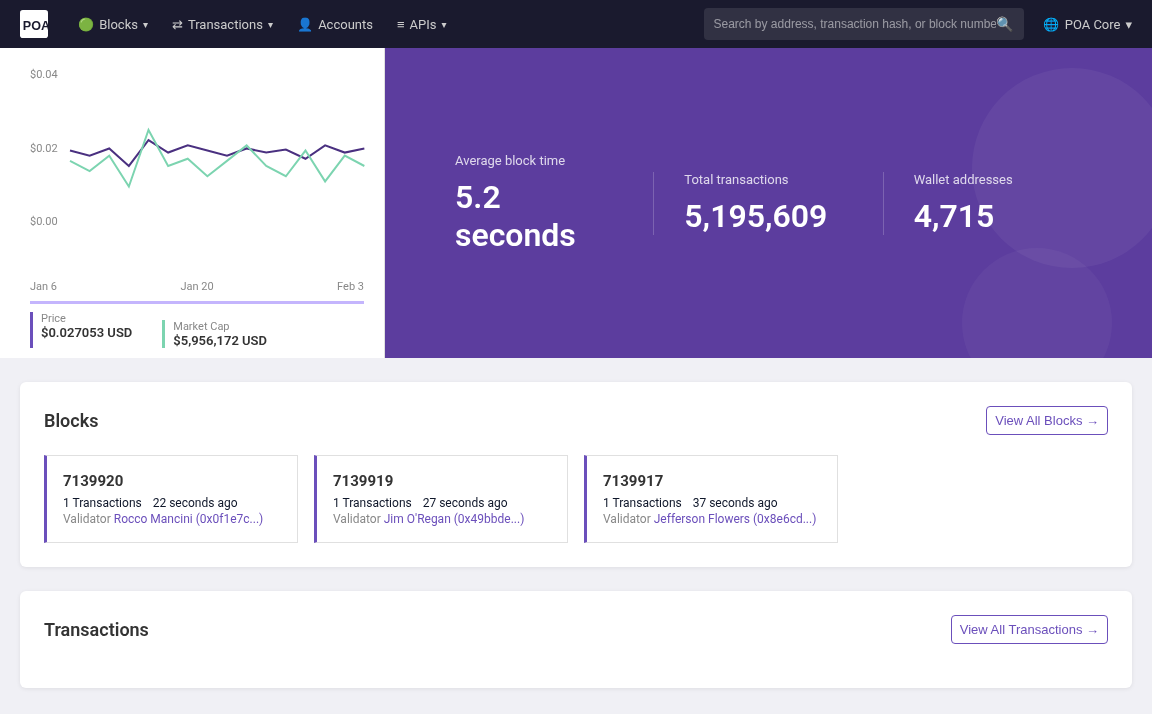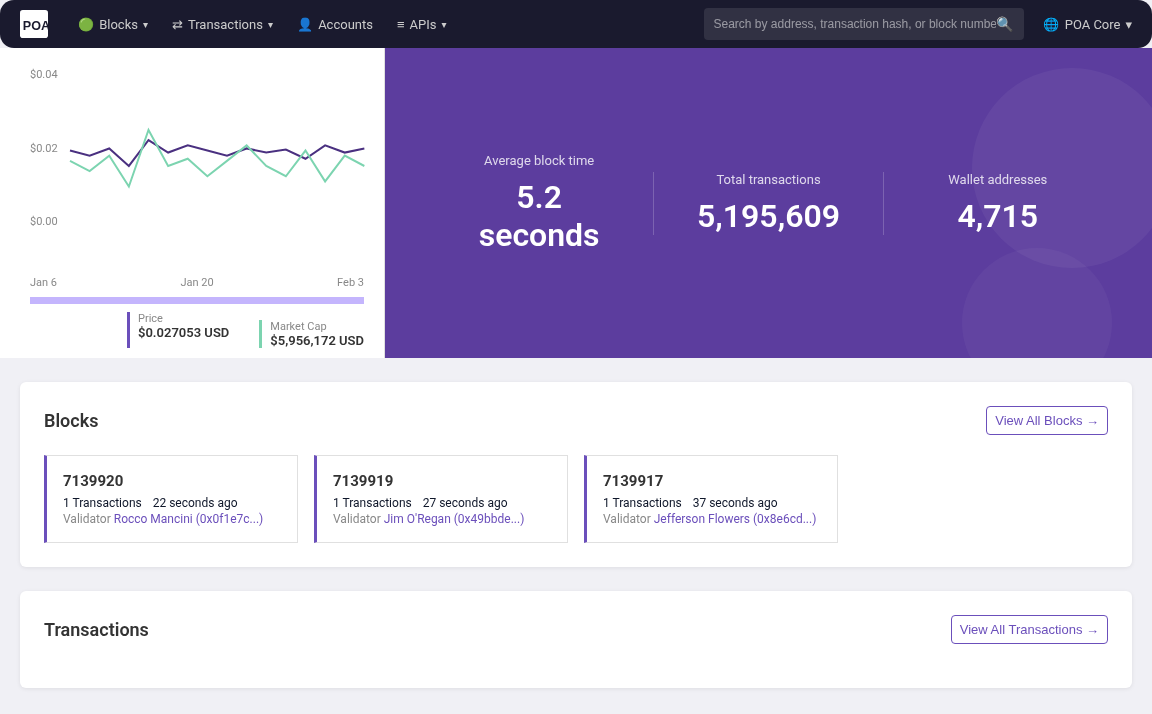--- a/index.html
+++ b/index.html
@@ -6,21 +6,20 @@
     body { font-family: -apple-system, BlinkMacSystemFont, 'Segoe UI', Roboto, sans-serif; background: #f0f0f5; color: #333; font-size: 14px; }
 
     
     nav {
       background: #1a1a2e;
       display: flex;
       align-items: center;
       padding: 0 20px;
       height: 48px;
       gap: 8px;
-      border-radius: 14px;
     }
     .nav-logo {
       display: flex; align-items: center; gap: 6px; margin-right: 12px;
     }
     .logo-icon {
       width: 28px; height: 28px;
     }
     .nav-items { display: flex; align-items: center; gap: 4px; flex: 1; }
     .nav-item {
       color: #ccc; padding: 6px 10px; border-radius: 4px; cursor: pointer;
@@ -50,21 +49,21 @@
     .chart-area {
       background: white; flex: 0 0 385px; padding: 20px 20px 10px 30px;
       display: flex; flex-direction: column; justify-content: space-between;
       border-right: 1px solid #e0e0e0;
     }
     .chart-y-labels { display: flex; flex-direction: column; justify-content: space-between; height: 160px; }
     .chart-y-label { font-size: 11px; color: #888; }
     .chart-container { position: relative; height: 165px; width: 100%; }
     .chart-x-labels { display: flex; justify-content: space-between; margin-top: 4px; }
     .chart-x-label { font-size: 11px; color: #888; }
-    .price-info { display: flex; gap: 30px; padding-top: 8px; border-top: 7px solid #c4b5fd; margin-top: 8px; justify-content: flex-end; }
+    .price-info { display: flex; gap: 30px; padding-top: 8px; border-top: 3px solid #c4b5fd; margin-top: 8px; }
     .price-block { border-left: 3px solid; padding-left: 8px; }
     .price-block.price-color { border-color: #6b4fbb; }
     .price-block.market-color { border-color: #7cd4b0; margin-top: 8px; }
     .price-label { font-size: 11px; color: #888; }
     .price-value { font-size: 13px; font-weight: 600; color: #333; }
 
     .stats-area {
       background: #5c3d9e; flex: 1; display: flex; align-items: center;
       padding: 40px; position: relative; overflow: hidden;
     }
@@ -75,21 +74,21 @@
       background: rgba(255,255,255,0.05);
       border-radius: 50%;
     }
     .stats-area::before {
       content: '';
       position: absolute; right: 40px; bottom: -40px;
       width: 150px; height: 150px;
       background: rgba(255,255,255,0.04);
       border-radius: 50%;
     }
-    .stat-item { flex: 1; padding: 0 30px; position: relative; z-index: 1; text-align: center; }
+    .stat-item { flex: 1; padding: 0 30px; position: relative; z-index: 1; }
     .stat-item + .stat-item { border-left: 1px solid rgba(255,255,255,0.2); }
     .stat-label { color: rgba(255,255,255,0.8); font-size: 13px; margin-bottom: 10px; }
     .stat-value { color: white; font-size: 32px; font-weight: 600; }
 
     
     .main-content { padding: 24px 20px; }
 
     .section-card {
       background: white; border-radius: 6px; padding: 24px;
       box-shadow: 0 1px 4px rgba(0,0,0,0.08); margin-bottom: 24px;

